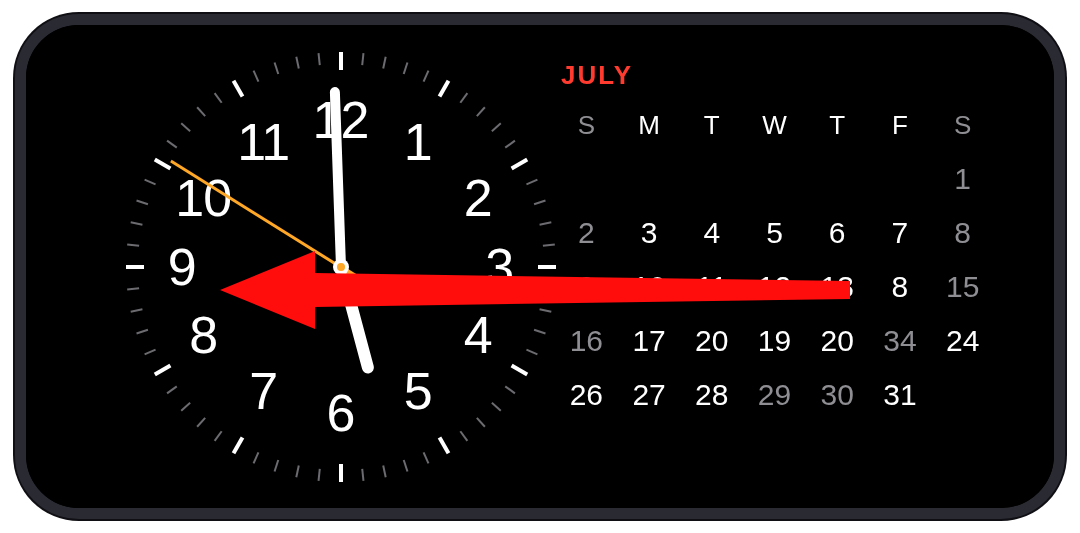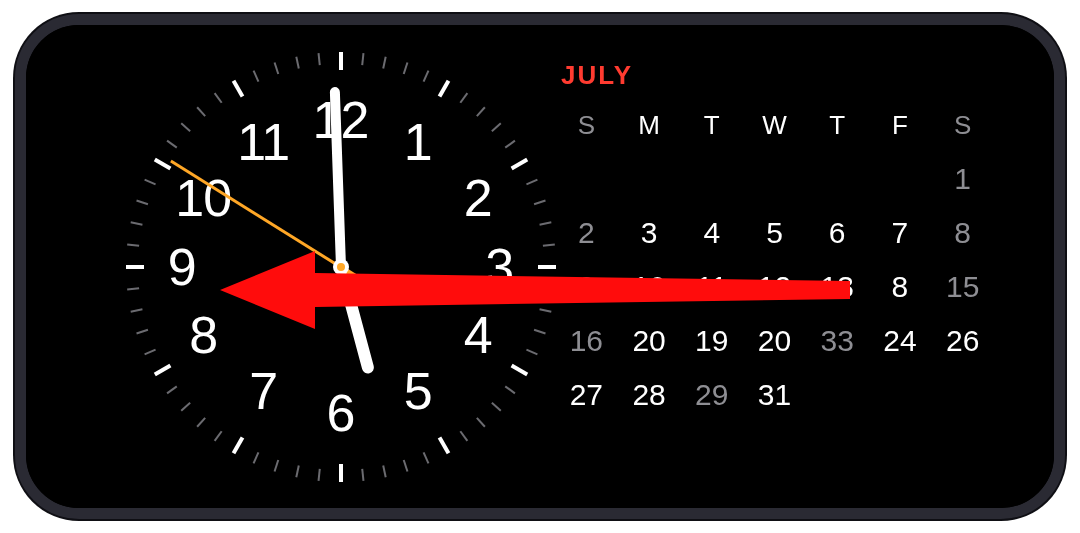--- a/index.html
+++ b/index.html
@@ -466,29 +466,31 @@
           <div class="day-cell"><span>7</span></div>
           <div class="day-cell weekend-num"><span>8</span></div>
           <div class="day-cell weekend-num"><span>9</span></div>
           <div class="day-cell"><span>10</span></div>
           <div class="day-cell"><span>11</span></div>
           <div class="day-cell"><span>12</span></div>
           <div class="day-cell"><span>13</span></div>
           <div class="day-cell"><span>8</span></div>
           <div class="day-cell weekend-num"><span>15</span></div>
           <div class="day-cell weekend-num"><span>16</span></div>
+          <div class="day-cell"><span>17</span></div>
           <div class="day-cell"><span>20</span></div>
           <div class="day-cell"><span>19</span></div>
           <div class="day-cell"><span>20</span></div>
-          <div class="day-cell weekend-num"><span>33</span></div>
+          <div class="day-cell weekend-num"><span>34</span></div>
           <div class="day-cell"><span>24</span></div>
           <div class="day-cell"><span>26</span></div>
           <div class="day-cell"><span>27</span></div>
           <div class="day-cell"><span>28</span></div>
           <div class="day-cell weekend-num"><span>29</span></div>
+          <div class="day-cell weekend-num"><span>30</span></div>
           <div class="day-cell today"><span>31</span></div>
           <div class="day-cell outside"><span></span></div>
           <div class="day-cell outside"><span></span></div>
           <div class="day-cell outside"><span></span></div>
           <div class="day-cell outside"><span></span></div>
           <div class="day-cell weekend-num outside"><span></span></div>
         </div>
     </div>
   </div>
 </div>

